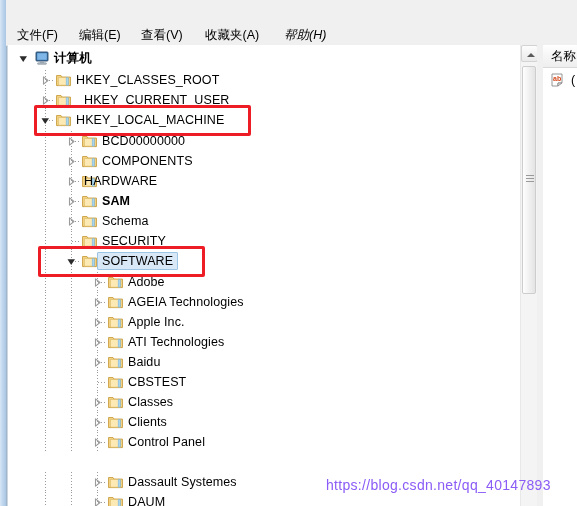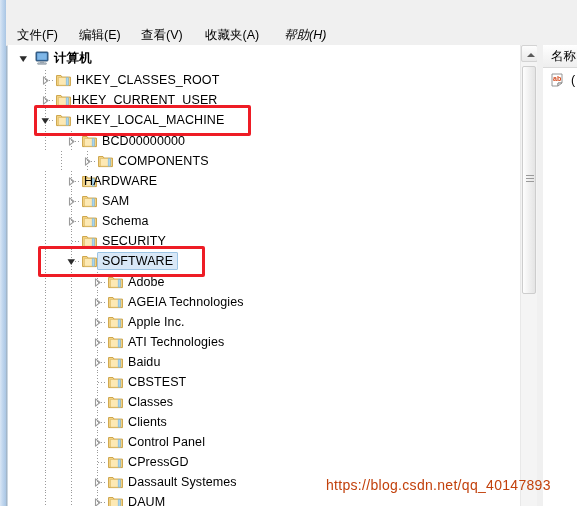--- a/index.html
+++ b/index.html
@@ -261,21 +261,21 @@
     font-size: 12.5px;
     color: #000;
     white-space: nowrap;
   }
 
   
   .watermark {
     position: absolute;
     left: 326px; top: 477px;
     font-size: 14px;
-    color: #c2410c;
+    color: #8b5cf6;
     white-space: nowrap;
     letter-spacing: 0.3px;
     pointer-events: none;
   }
 </style>
 </head>
 <body>
 
 <div id="app">
 
@@ -331,21 +331,21 @@
             <svg width="11" height="11" viewBox="0 0 11 11">
               <path d="M3.5,1.8 L8,5.5 L3.5,9.2 Z" fill="none" stroke="#9b9b9b" stroke-width="1.1" stroke-linejoin="round"></path>
             </svg>
           </div>
           <div class="folder-icon" style="left: 48px;"><svg width="15" height="14" viewBox="0 0 15 14">
               <path d="M0.6,2.6 L5,2.6 L6.2,4.1 L14.4,4.1 L14.4,12.6 L0.6,12.6 Z" fill="#f7cf76" stroke="#b98a २2" stroke-width="0.8"></path>
               <path d="M0.6,2.6 L5,2.6 L6.2,4.1 L14.4,4.1 L14.4,12.6 L0.6,12.6 Z" fill="#fbdb8e" stroke="#c49a3c" stroke-width="0.9"></path>
               <path d="M2.3,4.4 L12.6,4.4 L12.6,12.3 L2.3,12.3 Z" fill="#fde9b4" stroke="#d8b45c" stroke-width="0.7"></path>
               <rect x="10.2" y="4.7" width="2.1" height="7.4" fill="#a9d6ef" stroke="#7fb4d8" stroke-width="0.6"></rect>
             </svg></div>
-          <div class="row-label" style="left: 64px;">HKEY_CURRENT_USER</div>
+          <div class="row-label" style="left: 76px;">HKEY_CURRENT_USER</div>
         </div>
         <div class="row" style="top: 64px;">
           <div class="dotline-v" style="left: 37px;"></div>
           <div class="dotline-h" style="left: 38px; width: 9px;"></div>
           <div class="twisty" style="left: 32px;">
             <svg width="11" height="11" viewBox="0 0 11 11">
               <path d="M1.5,3.2 L9,3.2 L5.2,9 Z" fill="#2b2b2b"></path>
             </svg>
           </div>
           <div class="folder-icon" style="left: 48px;"><svg width="15" height="14" viewBox="0 0 15 14">
@@ -366,21 +366,21 @@
             </svg>
           </div>
           <div class="folder-icon" style="left: 74px;"><svg width="15" height="14" viewBox="0 0 15 14">
               <path d="M0.6,2.6 L5,2.6 L6.2,4.1 L14.4,4.1 L14.4,12.6 L0.6,12.6 Z" fill="#f7cf76" stroke="#b98a २2" stroke-width="0.8"></path>
               <path d="M0.6,2.6 L5,2.6 L6.2,4.1 L14.4,4.1 L14.4,12.6 L0.6,12.6 Z" fill="#fbdb8e" stroke="#c49a3c" stroke-width="0.9"></path>
               <path d="M2.3,4.4 L12.6,4.4 L12.6,12.3 L2.3,12.3 Z" fill="#fde9b4" stroke="#d8b45c" stroke-width="0.7"></path>
               <rect x="10.2" y="4.7" width="2.1" height="7.4" fill="#a9d6ef" stroke="#7fb4d8" stroke-width="0.6"></rect>
             </svg></div>
           <div class="row-label" style="left: 94px;">BCD00000000</div>
         </div>
-        <div class="row" style="top: 105px; margin-left: 16px;">
+        <div class="row" style="top: 105px;">
           <div class="dotline-v" style="left: 37px;"></div>
           <div class="dotline-v" style="left: 63px;"></div>
           <div class="dotline-h" style="left: 64px; width: 9px;"></div>
           <div class="twisty" style="left: 58px;">
             <svg width="11" height="11" viewBox="0 0 11 11">
               <path d="M3.5,1.8 L8,5.5 L3.5,9.2 Z" fill="none" stroke="#9b9b9b" stroke-width="1.1" stroke-linejoin="round"></path>
             </svg>
           </div>
           <div class="folder-icon" style="left: 74px;"><svg width="15" height="14" viewBox="0 0 15 14">
               <path d="M0.6,2.6 L5,2.6 L6.2,4.1 L14.4,4.1 L14.4,12.6 L0.6,12.6 Z" fill="#f7cf76" stroke="#b98a २2" stroke-width="0.8"></path>
@@ -400,21 +400,21 @@
             </svg>
           </div>
           <div class="folder-icon" style="left: 74px;"><svg width="15" height="14" viewBox="0 0 15 14">
               <path d="M0.6,2.6 L5,2.6 L6.2,4.1 L14.4,4.1 L14.4,12.6 L0.6,12.6 Z" fill="#f7cf76" stroke="#b98a २2" stroke-width="0.8"></path>
               <path d="M0.6,2.6 L5,2.6 L6.2,4.1 L14.4,4.1 L14.4,12.6 L0.6,12.6 Z" fill="#fbdb8e" stroke="#c49a3c" stroke-width="0.9"></path>
               <path d="M2.3,4.4 L12.6,4.4 L12.6,12.3 L2.3,12.3 Z" fill="#fde9b4" stroke="#d8b45c" stroke-width="0.7"></path>
               <rect x="10.2" y="4.7" width="2.1" height="7.4" fill="#a9d6ef" stroke="#7fb4d8" stroke-width="0.6"></rect>
             </svg></div>
           <div class="row-label" style="left: 76px;">HARDWARE</div>
         </div>
-        <div class="row" style="top: 145px;">
+        <div class="row" style="top: 145px; font-weight: bold;">
           <div class="dotline-v" style="left: 37px;"></div>
           <div class="dotline-v" style="left: 63px;"></div>
           <div class="dotline-h" style="left: 64px; width: 9px;"></div>
           <div class="twisty" style="left: 58px;">
             <svg width="11" height="11" viewBox="0 0 11 11">
               <path d="M3.5,1.8 L8,5.5 L3.5,9.2 Z" fill="none" stroke="#9b9b9b" stroke-width="1.1" stroke-linejoin="round"></path>
             </svg>
           </div>
           <div class="folder-icon" style="left: 74px;"><svg width="15" height="14" viewBox="0 0 15 14">
               <path d="M0.6,2.6 L5,2.6 L6.2,4.1 L14.4,4.1 L14.4,12.6 L0.6,12.6 Z" fill="#f7cf76" stroke="#b98a २2" stroke-width="0.8"></path>
@@ -619,33 +619,20 @@
               <path d="M3.5,1.8 L8,5.5 L3.5,9.2 Z" fill="none" stroke="#9b9b9b" stroke-width="1.1" stroke-linejoin="round"></path>
             </svg>
           </div>
           <div class="folder-icon" style="left: 100px;"><svg width="15" height="14" viewBox="0 0 15 14">
               <path d="M0.6,2.6 L5,2.6 L6.2,4.1 L14.4,4.1 L14.4,12.6 L0.6,12.6 Z" fill="#f7cf76" stroke="#b98a २2" stroke-width="0.8"></path>
               <path d="M0.6,2.6 L5,2.6 L6.2,4.1 L14.4,4.1 L14.4,12.6 L0.6,12.6 Z" fill="#fbdb8e" stroke="#c49a3c" stroke-width="0.9"></path>
               <path d="M2.3,4.4 L12.6,4.4 L12.6,12.3 L2.3,12.3 Z" fill="#fde9b4" stroke="#d8b45c" stroke-width="0.7"></path>
               <rect x="10.2" y="4.7" width="2.1" height="7.4" fill="#a9d6ef" stroke="#7fb4d8" stroke-width="0.6"></rect>
             </svg></div>
           <div class="row-label" style="left: 120px;">Control Panel</div>
-        </div>
-        <div class="row" style="top: 406px;">
-          <div class="dotline-v" style="left: 37px;"></div>
-          <div class="dotline-v" style="left: 63px;"></div>
-          <div class="dotline-v" style="left: 89px;"></div>
-          <div class="dotline-h" style="left: 90px; width: 9px;"></div>
-          <div class="folder-icon" style="left: 100px;"><svg width="15" height="14" viewBox="0 0 15 14">
-              <path d="M0.6,2.6 L5,2.6 L6.2,4.1 L14.4,4.1 L14.4,12.6 L0.6,12.6 Z" fill="#f7cf76" stroke="#b98a २2" stroke-width="0.8"></path>
-              <path d="M0.6,2.6 L5,2.6 L6.2,4.1 L14.4,4.1 L14.4,12.6 L0.6,12.6 Z" fill="#fbdb8e" stroke="#c49a3c" stroke-width="0.9"></path>
-              <path d="M2.3,4.4 L12.6,4.4 L12.6,12.3 L2.3,12.3 Z" fill="#fde9b4" stroke="#d8b45c" stroke-width="0.7"></path>
-              <rect x="10.2" y="4.7" width="2.1" height="7.4" fill="#a9d6ef" stroke="#7fb4d8" stroke-width="0.6"></rect>
-            </svg></div>
-          <div class="row-label" style="left: 120px;">CPressGD</div>
         </div>
         <div class="row" style="top: 426px;">
           <div class="dotline-v" style="left: 37px;"></div>
           <div class="dotline-v" style="left: 63px;"></div>
           <div class="dotline-v" style="left: 89px;"></div>
           <div class="dotline-h" style="left: 90px; width: 9px;"></div>
           <div class="twisty" style="left: 84px;">
             <svg width="11" height="11" viewBox="0 0 11 11">
               <path d="M3.5,1.8 L8,5.5 L3.5,9.2 Z" fill="none" stroke="#9b9b9b" stroke-width="1.1" stroke-linejoin="round"></path>
             </svg>

